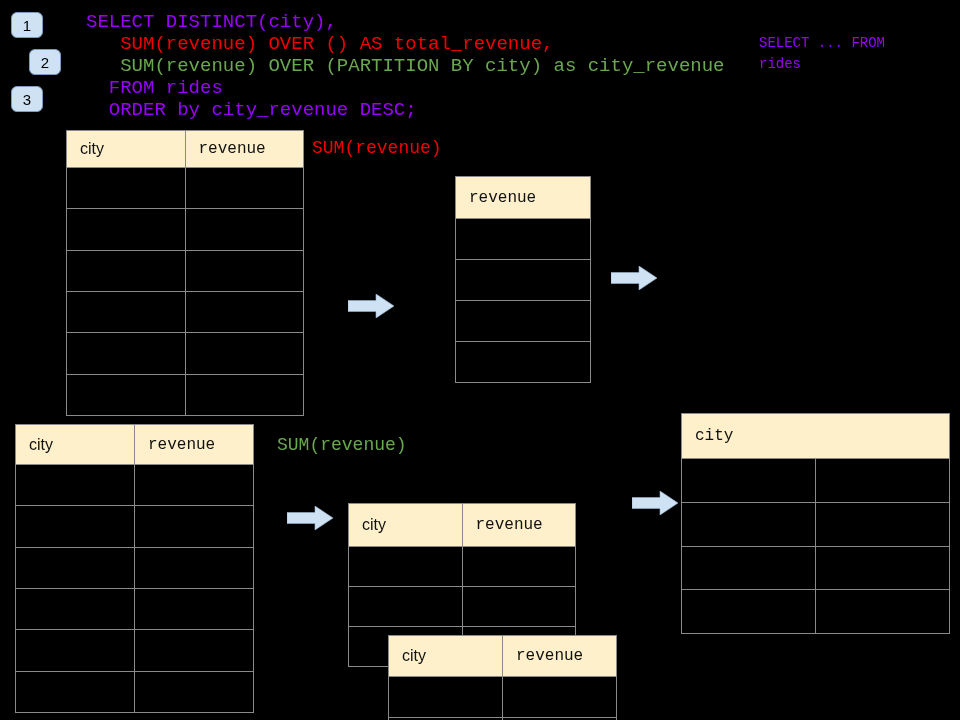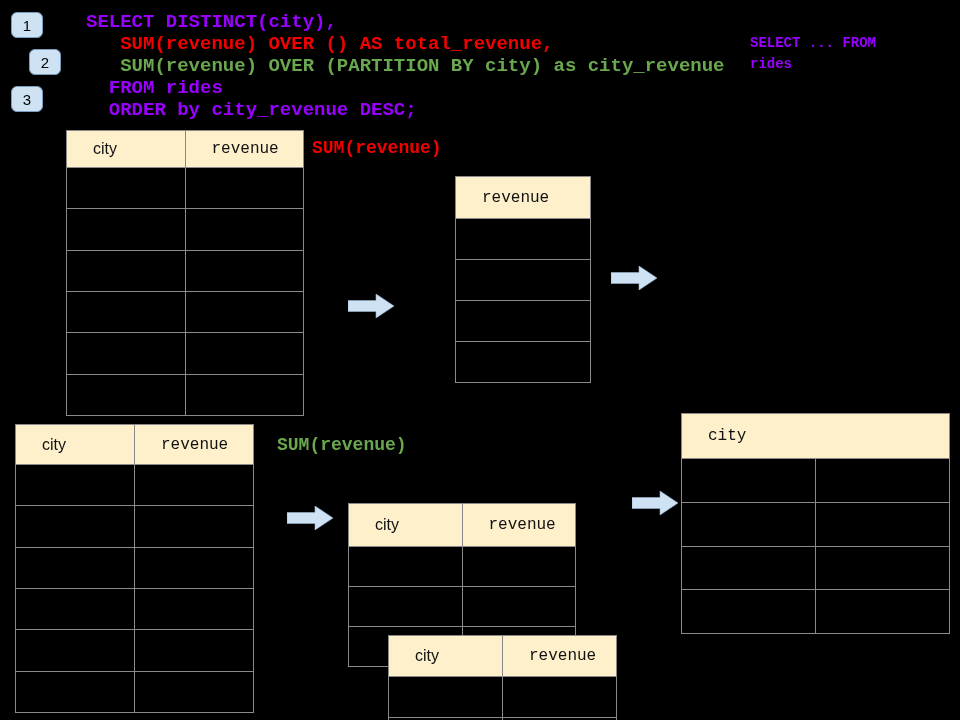--- a/index.html
+++ b/index.html
@@ -1,42 +1,42 @@
 <!DOCTYPE html>
 <html style="--hdr-bg: #fdf0cb; --tbl-border: #8a8a8a; --arrow-fill: #cfe2f3; --badge-bg: #cfe2f3; --badge-border: #7a9cbf;"><head>
 <meta charset="utf-8">
 <style>
   html,body{margin:0;padding:0;background:#000;}
   .page{position:relative;width:960px;height:720px;background:#000;overflow:hidden;
         font-family:"Liberation Sans",sans-serif;}
 
   
   .mono{position:absolute;font-family:"Liberation Mono","DejaVu Sans Mono",monospace;
-        font-weight:bold;white-space:pre;}
+        font-weight:normal;white-space:pre;}
   .code{left:86px;top:11px;font-size:19px;line-height:22px;}
   .note{left:750px;top:33px;font-size:14px;line-height:21px;}
   .lbl{font-size:18px;line-height:22px;}
   #lbl-total{left:312px;top:137px;}
   #lbl-part{left:277px;top:434px;}
 
   
   .badge{position:absolute;width:30px;height:24px;background:var(--badge-bg,#cfe2f3);
          border:1px solid var(--badge-border,#7a9cbf);border-radius:6px;
          display:flex;align-items:center;justify-content:center;
          font-size:15px;color:#000;}
   #badge-1{left:11px;top:12px;}
   #badge-2{left:29px;top:49px;}
   #badge-3{left:11px;top:86px;}
 
   
   .tbl{position:absolute;border:1px solid var(--tbl-border,#8a8a8a);
        display:flex;flex-direction:column;background:#000;box-sizing:border-box;}
   .thead{display:flex;flex:0 0 auto;background:var(--hdr-bg,#fdf0cb);
          border-bottom:1px solid var(--tbl-border,#8a8a8a);}
-  .th{flex:1;display:flex;align-items:center;padding-left:26px;
+  .th{flex:1;display:flex;align-items:center;padding-left:13px;
       font-size:16px;color:#111;border-right:1px solid var(--tbl-border,#8a8a8a);}
   .th:last-child{border-right:none;font-family:Liberation Mono, monospace;}
   .tbody{display:flex;flex-direction:column;flex:1;}
   .tr{display:flex;flex:1;border-bottom:1px solid var(--tbl-border,#8a8a8a);}
   .tr:last-child{border-bottom:none;}
   .td{flex:1;background:#000;border-right:1px solid var(--tbl-border,#8a8a8a);}
   .td:last-child{border-right:none;}
 
   #t1{left:66px;top:130px;width:238px;height:286px;}  #t1 .thead{height:36px;}
   #t2{left:455px;top:176px;width:136px;height:207px;} #t2 .thead{height:41px;}
@@ -58,21 +58,21 @@
 <body>
 
 <div class="page">
 
   <div class="badge" id="badge-1">1</div>
   <div class="badge" id="badge-2">2</div>
   <div class="badge" id="badge-3">3</div>
 
   <div class="mono code"><div style="color: rgb(153, 0, 255);">SELECT DISTINCT(city),</div><div style="color: rgb(244, 0, 0);">   SUM(revenue) OVER () AS total_revenue,</div><div style="color: rgb(106, 168, 79);">   SUM(revenue) OVER (PARTITION BY city) as city_revenue</div><div style="color: rgb(153, 0, 255);">  FROM rides</div><div style="color: rgb(153, 0, 255);">  ORDER by city_revenue DESC;</div></div>
 
-  <div class="mono note" style="color: rgb(153, 0, 255);"><div>SELECT ... FROM</div><div>rides</div></div>
+  <div class="mono note" style="color: rgb(153, 0, 255); margin-left: 9px;"><div>SELECT ... FROM</div><div>rides</div></div>
 
   <div class="mono lbl" id="lbl-total" style="color: rgb(244, 0, 0);"><div>SUM(revenue)</div></div>
 
   <div class="mono lbl" id="lbl-part" style="color: rgb(106, 168, 79);"><div>SUM(revenue)</div></div>
 
   <div class="tbl" id="t1">
     <div class="thead">
       <div class="th">city</div>
       <div class="th">revenue</div>
     </div>

